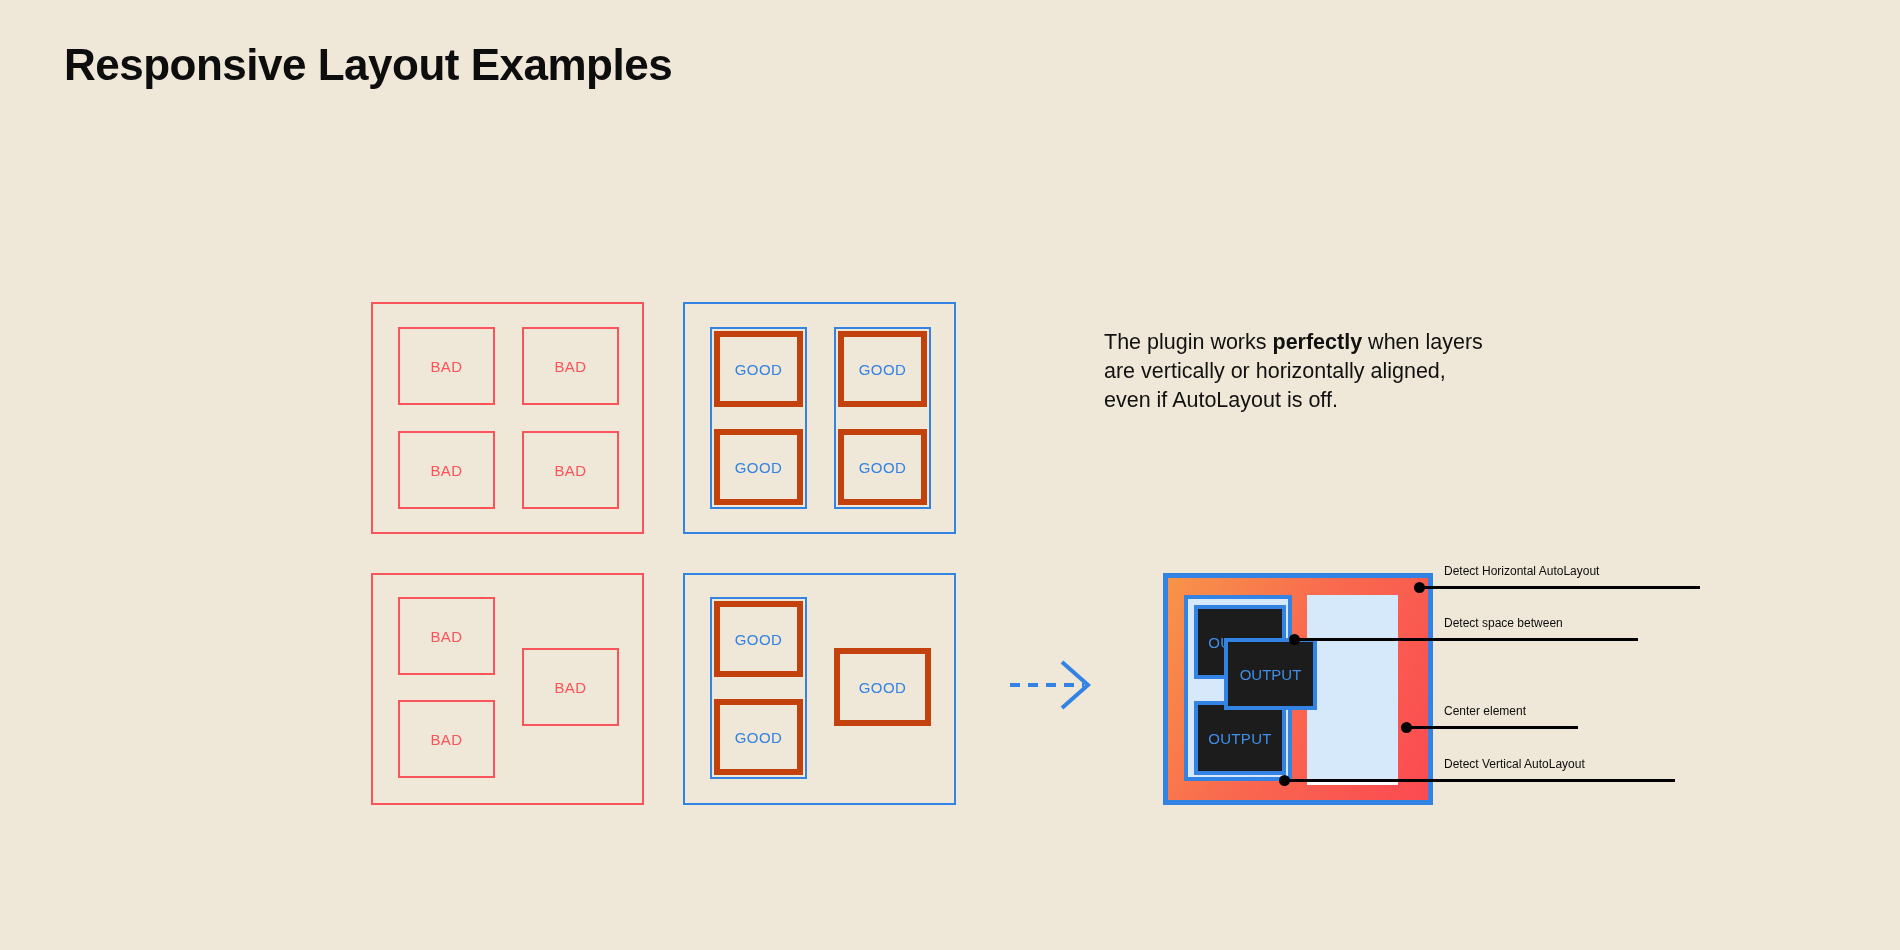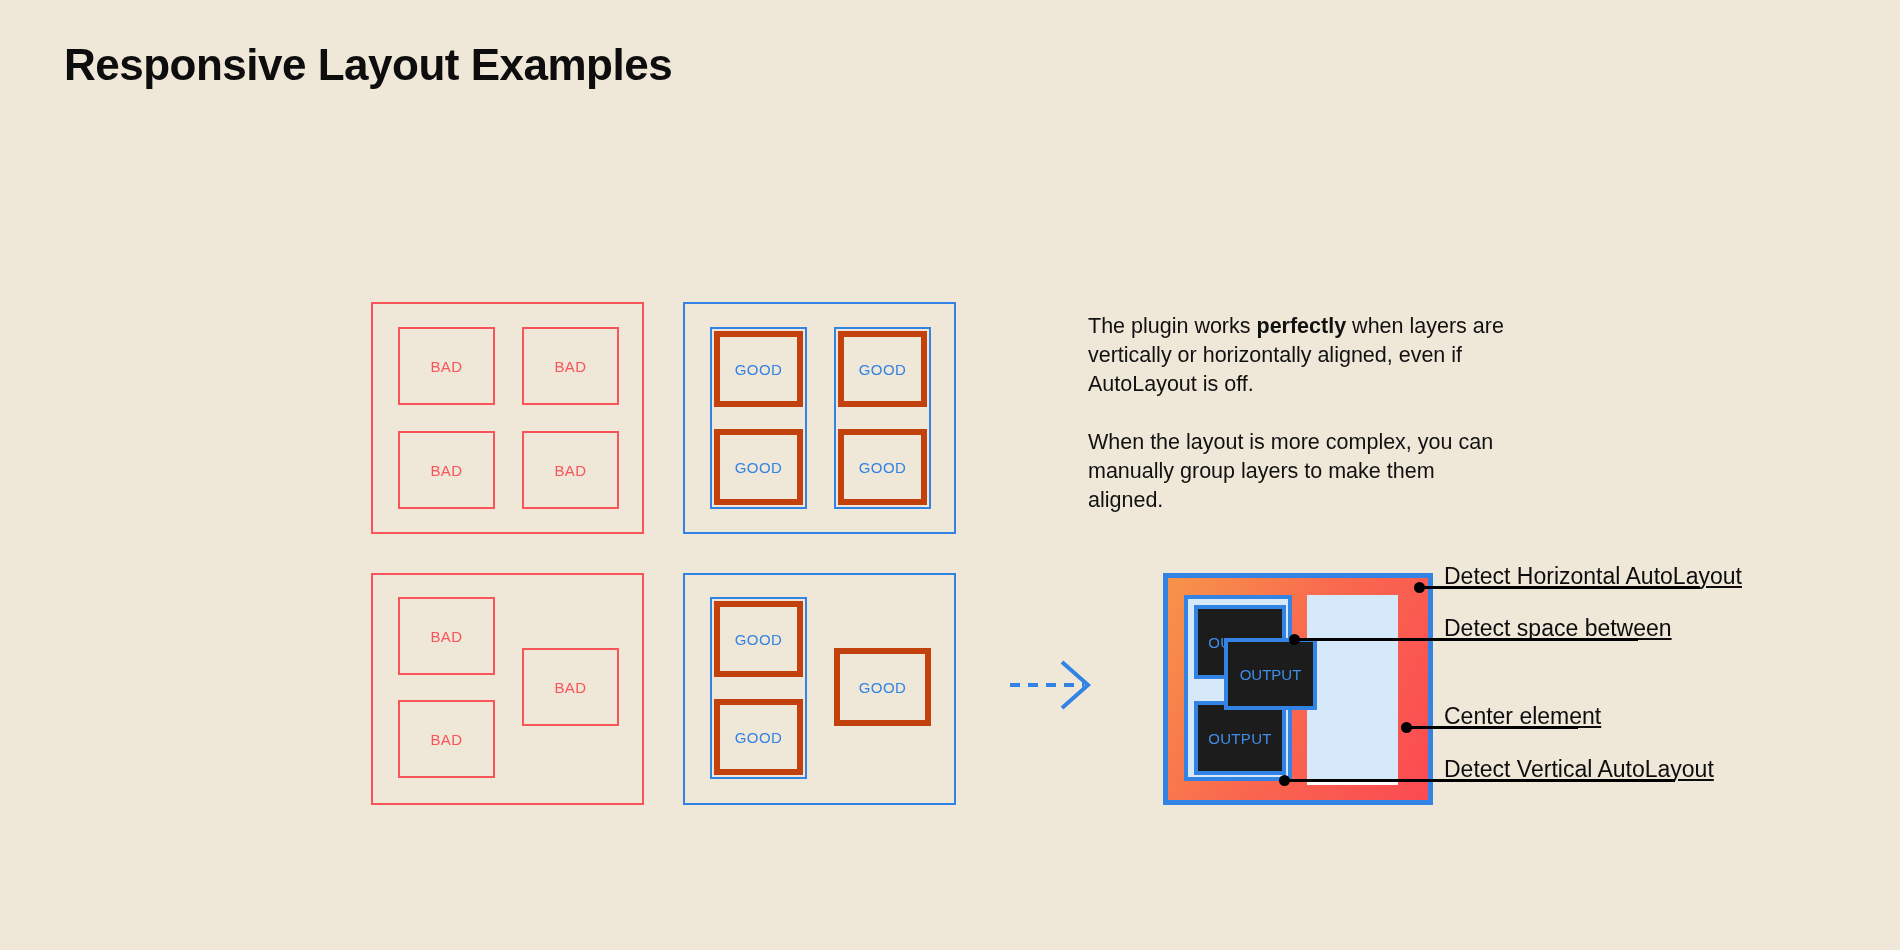--- a/index.html
+++ b/index.html
@@ -65,21 +65,21 @@
   
   .copy {
     position: absolute;
     left: 1088px;
     top: 312px;
     width: 420px;
     font-size: 21.5px;
     line-height: 29px;
     color: #111111;
   }
-  .copy p { margin: 0; }
+  .copy p { margin: 16px; }
   .copy .spacer { height: 29px; }
   .copy b { font-weight: bold; }
 
   
   .arrow {
     position: absolute;
     left: 1010px;
     top: 660px;
     width: 90px;
     height: 50px;
@@ -146,24 +146,23 @@
     justify-content: center;
     color: #3F8FE8;
     font-size: 15px;
   }
 
   
   .callout { position: absolute; }
   .callout .c-label {
     position: absolute;
     white-space: nowrap;
-    font-size: 23px;
+    font-size: 12px;
     color: #0D0D0D;
     line-height: 1;
-    text-decoration: underline;
   }
   .c-line {
     position: absolute;
     height: 3px;
     background: #000000;
   }
   .c-dot {
     position: absolute;
     width: 11px;
     height: 11px;
@@ -234,21 +233,20 @@
     </div>
   </div>
   <div class="cell good" style="left:149px; top:73px; width:97px; height:78px;">
     <span>GOOD</span>
   </div>
 </div>
 
 <div class="copy">
   <p><span>The plugin works </span><b>perfectly</b><span> when layers are vertically or horizontally aligned, even if AutoLayout is off.</span></p>
   <div class="spacer"></div>
-  <p>When the layout is more complex, you can manually group layers to make them aligned.</p>
 </div>
 
 <div class="arrow">
   <svg width="90" height="50" viewBox="0 0 90 50">
     <line x1="0" y1="25" x2="74" y2="25" stroke="#3283E3" stroke-width="4" stroke-dasharray="10 8"></line>
     <polyline points="52,2 78,25 52,48" fill="none" stroke="#3283E3" stroke-width="4"></polyline>
   </svg>
 </div>
 
 <div class="figure">

